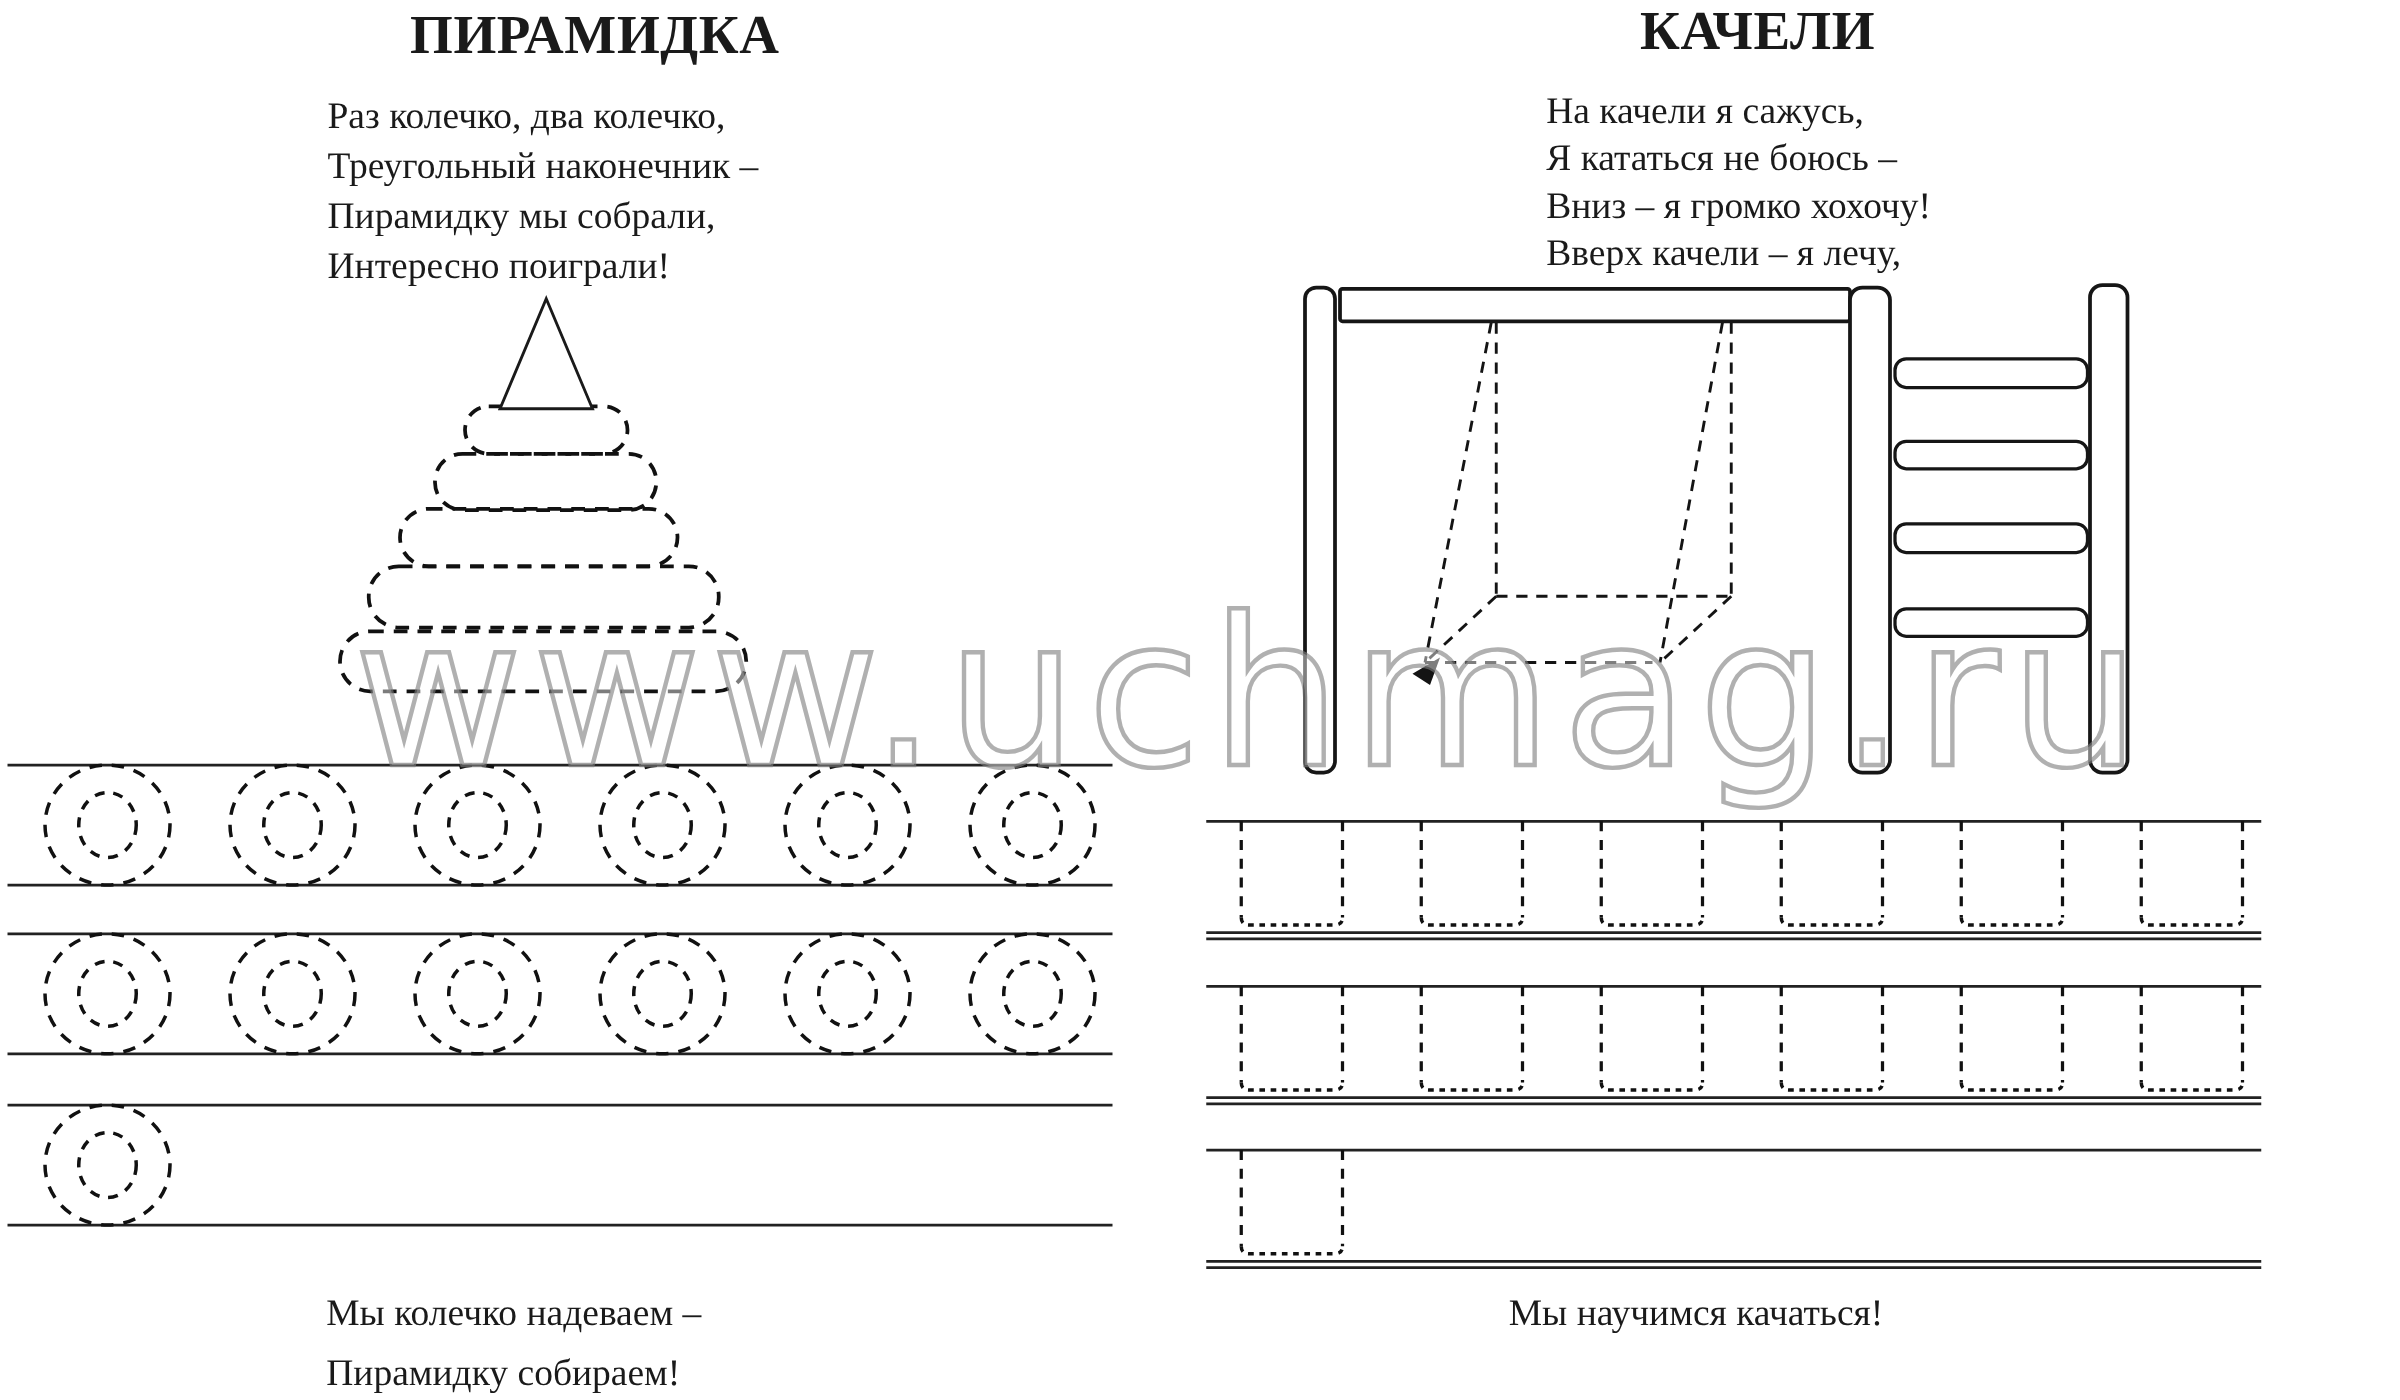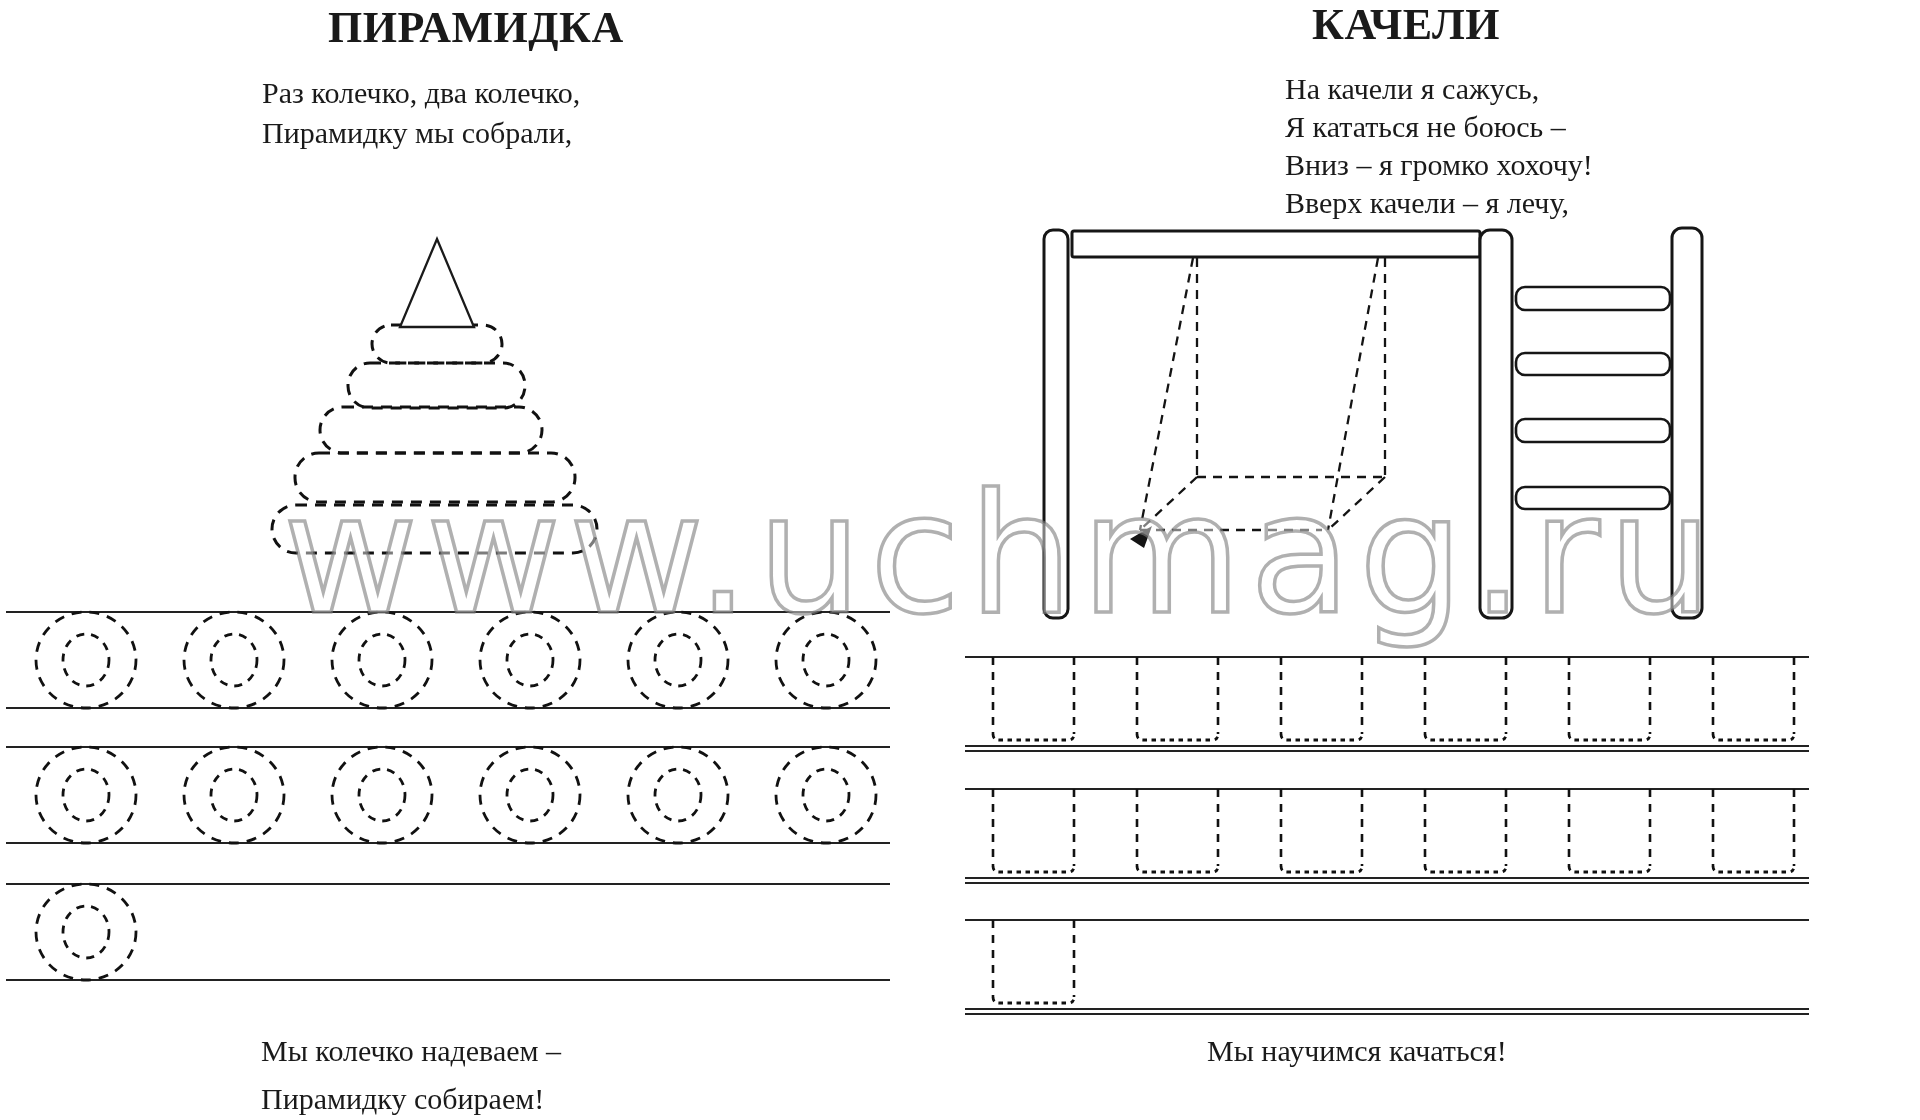--- a/index.html
+++ b/index.html
@@ -7,21 +7,21 @@
     width:1920px;height:1120px;position:relative;overflow:hidden;
     background:#ffffff;color:#1a1a1a;
     font-family:"Liberation Serif", serif;
   }
   .abs{position:absolute;}
   #art{position:absolute;left:0;top:0;}
   .title{font-weight:bold;font-size:44px;line-height:40px;letter-spacing:.5px;white-space:pre;}
   .poem{font-size:30px;}
   .poem div{white-space:pre;}
   .lh40 div{line-height:40px;}
-  .lh38 div{line-height:38px;margin-left:48px;}
+  .lh38 div{line-height:38px;}
   .footer{font-size:30px;}
   .footer div{line-height:48px;white-space:pre;}
   .watermark{
     font-family:"DejaVu Sans", sans-serif;
     font-size:165px;line-height:1;letter-spacing:8px;white-space:nowrap;
     color:rgba(255,255,255,0.45);
     -webkit-text-stroke:3.5px rgba(128,128,128,0.62);
     pointer-events:none;
     text-align:center;
   }
@@ -166,21 +166,23 @@
       <line x1="993" y1="920" x2="993" y2="997" class="sqside"></line>
       <line x1="1074" y1="920" x2="1074" y2="997" class="sqside"></line>
       <path d="M 993 997 Q 993 1003 999 1003 L 1068 1003 Q 1074 1003 1074 997" class="sqbot"></path>
     </g>
 </svg>
 
 <div class="abs title" style="left:328px;top:8px;">ПИРАМИДКА</div>
 
 <div class="abs poem lh40" style="left:262px;top:73px;">
   <div>Раз колечко, два колечко,</div>
+  <div>Треугольный наконечник –</div>
   <div>Пирамидку мы собрали,</div>
+  <div>Интересно поиграли!</div>
 </div>
 
 <div class="abs title" style="left:1312px;top:5px;">КАЧЕЛИ</div>
 
 <div class="abs poem lh38" style="left:1237px;top:70px;">
   <div>На качели я сажусь,</div>
   <div>Я кататься не боюсь –</div>
   <div>Вниз – я громко хохочу!</div>
   <div>Вверх качели – я лечу,</div>
 </div>

